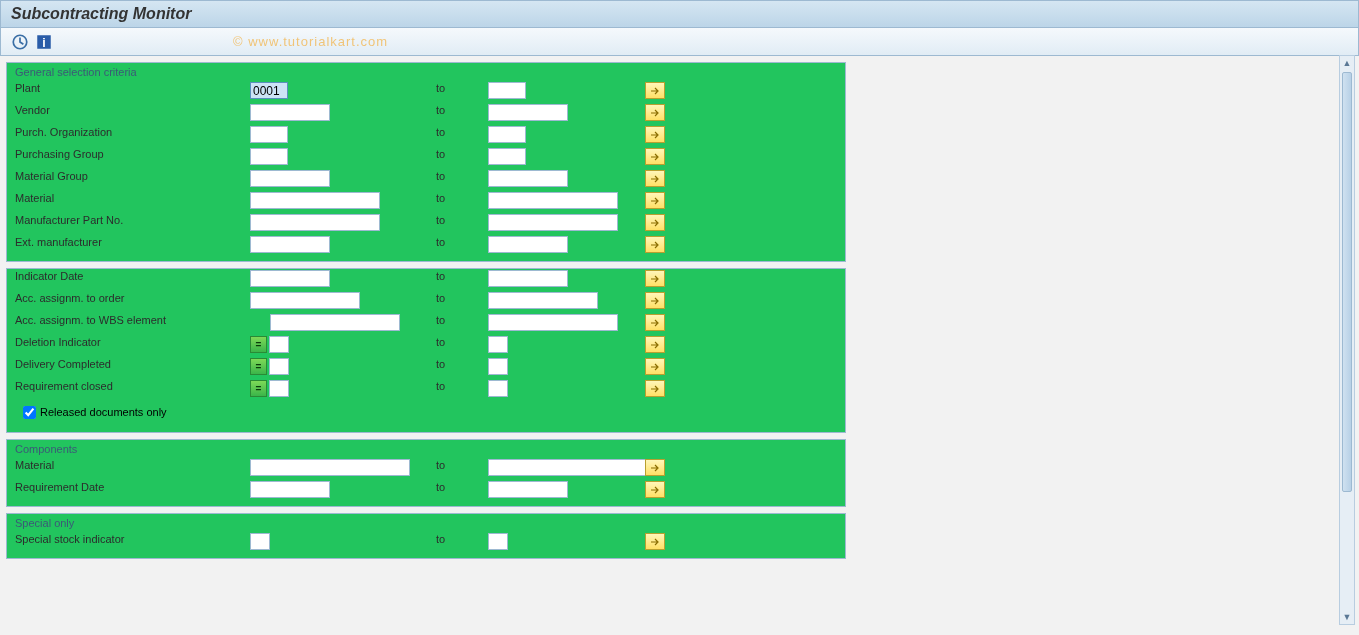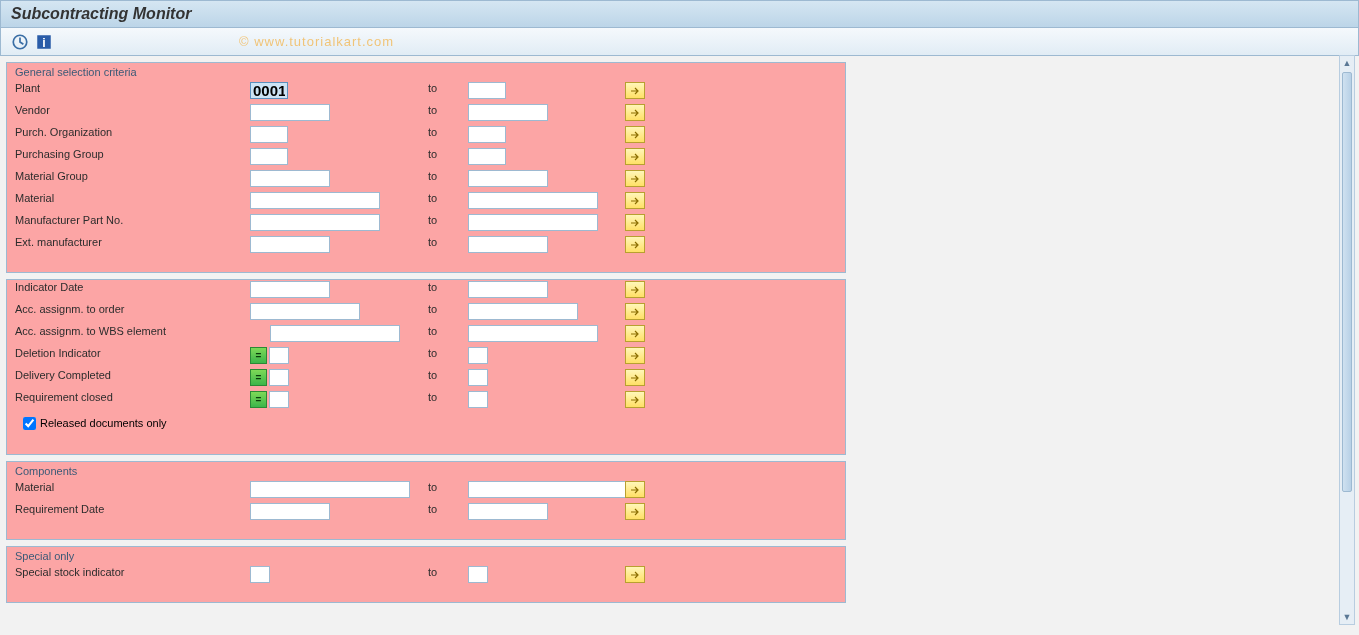--- a/index.html
+++ b/index.html
@@ -35,40 +35,40 @@
   .toolbar .icon-btn {
     width: 18px;
     height: 18px;
     display: inline-flex;
     align-items: center;
     justify-content: center;
     cursor: pointer;
   }
   .watermark {
     position: absolute;
-    left: 238px;
+    left: 232px;
     color: #f5a623;
     opacity: 0.6;
     font-size: 13px;
     letter-spacing: 1px;
   }
   .content {
     padding: 6px;
     height: calc(635px - 55px);
     overflow-y: hidden;
     position: relative;
   }
   .scroll-area {
     width: 840px;
   }
   .group {
     border: 1px solid #9db9d1;
-    background: #fca5a5;
+    background: #22c55e;
     margin-bottom: 6px;
-    padding-bottom: 15px;
+    padding-bottom: 4px;
   }
   .group-title {
     padding: 3px 8px;
     color: #3b5a77;
     font-size: 11px;
     border-bottom: none;
   }
   .row {
     display: flex;
     align-items: flex-start;
@@ -77,36 +77,35 @@
   }
   .lbl {
     width: 235px;
     color: #2c2c2c;
   }
   .fld {
     border: 1px solid #9db9d1;
     background: #fff;
     height: 17px;
     padding: 0 2px;
-    font-size: 15px;
-    font-weight: bold;
+    font-size: 12px;
   }
   .fld.sel {
     background: #cce3f5;
     border: 1px solid #5a8fbd;
   }
   .f-xxs { width: 20px; }
   .f-xs { width: 38px; }
   .f-md { width: 80px; }
   .f-lg { width: 110px; }
   .f-xl { width: 130px; }
   .f-xxl { width: 160px; }
   .to-lbl {
-    width: 40px;
-    margin-left: 8px;
+    width: 52px;
+    margin-left: 16px;
     color: #2c2c2c;
   }
   .col-from {
     width: 170px;
     display: flex;
     align-items: center;
   }
   .col-to {
     width: 155px;
     display: flex;

